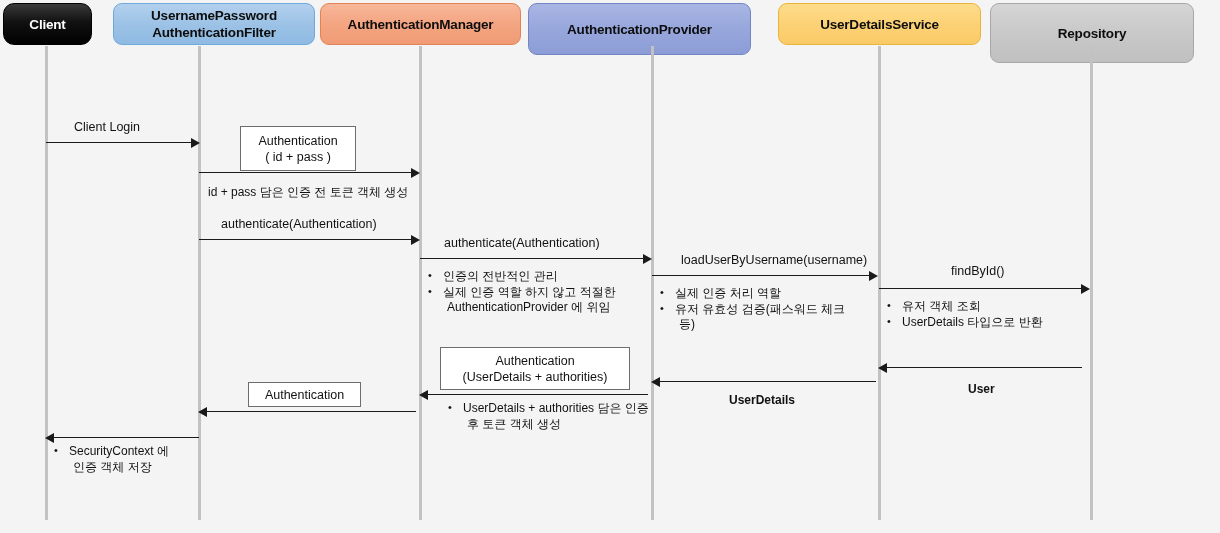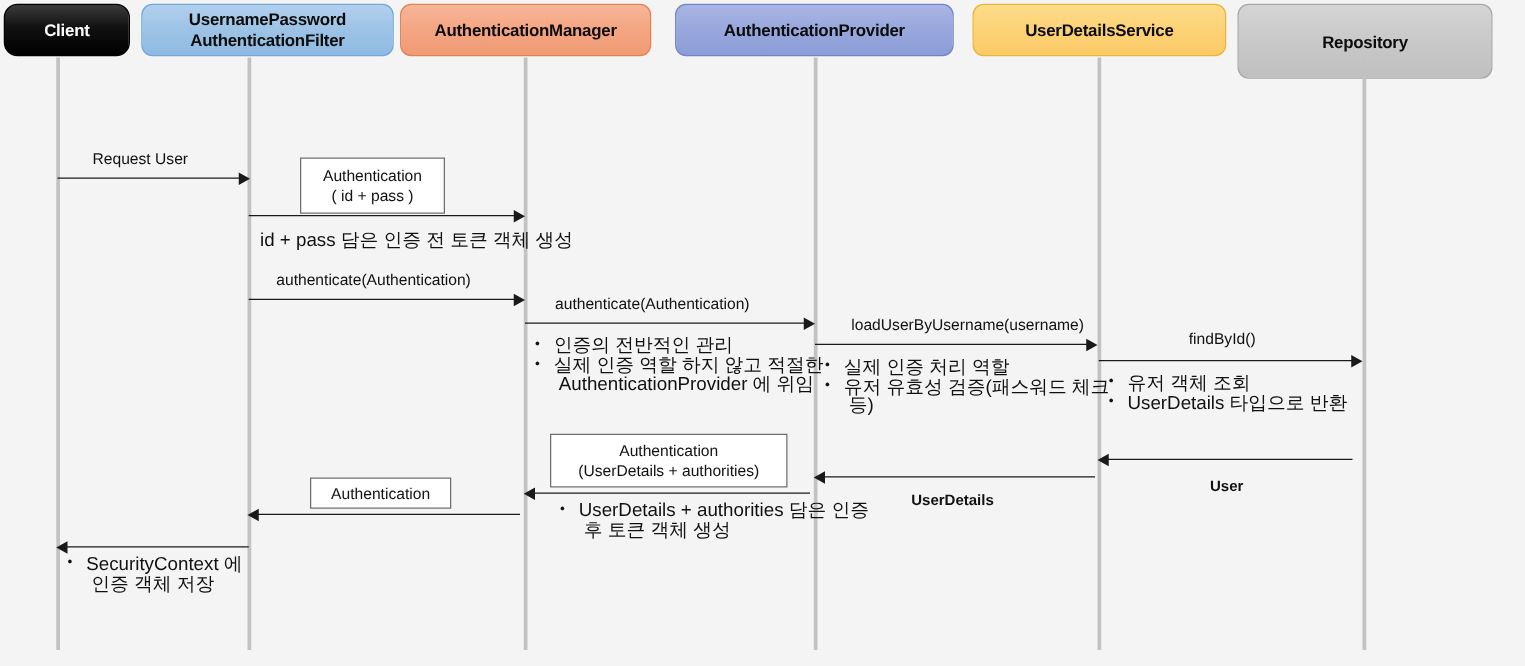--- a/index.html
+++ b/index.html
@@ -84,74 +84,74 @@
     font-size:12.5px;color:#111;
     line-height:16px;
     text-align:center;
     padding:2px 5px;
   }
   .note span{display:block;white-space:nowrap;}
 
   
   .bullets{
     position:absolute;
-    font-size:15px;
+    font-size:12px;
     color:#111;
     line-height:15.5px;
   }
   .bullets .bi{
     position:relative;
     padding-left:23px;
     margin:0;
   }
   .bullets .bi::before{
     content:"•";
     position:absolute;left:8px;top:-1px;
     font-size:11px;color:#111;
   }
   .bullets .cont{padding-left:27px;}
 </style>
 </head>
 <body>
 
 <div id="canvas">
 
-  <div class="actor client" style="left:3px;top:3px;width:101px;height:42px;">
+  <div class="actor client" style="left:3px;top:3px;width:89px;height:42px;">
     <span>Client</span>
   </div>
 
   <div class="actor blue" style="left:113px;top:3px;width:202px;height:42px;flex-direction:column;">
     <span>UsernamePassword</span>
     <span>AuthenticationFilter</span>
   </div>
 
   <div class="actor orange" style="left:320px;top:3px;width:201px;height:42px;">
     <span>AuthenticationManager</span>
   </div>
 
-  <div class="actor purple" style="left:540px;top:3px;width:223px;height:42px;">
+  <div class="actor purple" style="left:528px;top:3px;width:223px;height:52px;">
     <span>AuthenticationProvider</span>
   </div>
 
   <div class="actor yellow" style="left:778px;top:3px;width:203px;height:42px;">
     <span>UserDetailsService</span>
   </div>
 
   <div class="actor grey" style="left:990px;top:3px;width:204px;height:60px;">
     <span>Repository</span>
   </div>
 
   <div class="lifeline" style="left:45px;top:46px;height:474px;"></div>
   <div class="lifeline" style="left:198px;top:46px;height:474px;"></div>
   <div class="lifeline" style="left:419px;top:46px;height:474px;"></div>
   <div class="lifeline" style="left:651px;top:46px;height:474px;"></div>
   <div class="lifeline" style="left:878px;top:46px;height:474px;"></div>
   <div class="lifeline" style="left:1090px;top:46px;height:474px;"></div>
 
-  <div class="lbl" style="left:74px;top:120px;">Request User</div>
+  <div class="lbl" style="left:74px;top:120px;">Client Login</div>
   <div class="msg" style="left:46px;top:142px;width:146px;"></div>
   <div class="head r" style="left:191px;top:138px;"></div>
 
   <div class="note" style="left:240px;top:126px;width:116px;height:45px;">
     <span>Authentication</span>
     <span>( id + pass )</span>
   </div>
 
   <div class="msg" style="left:199px;top:172px;width:213px;"></div>
   <div class="head r" style="left:411px;top:168px;"></div>

